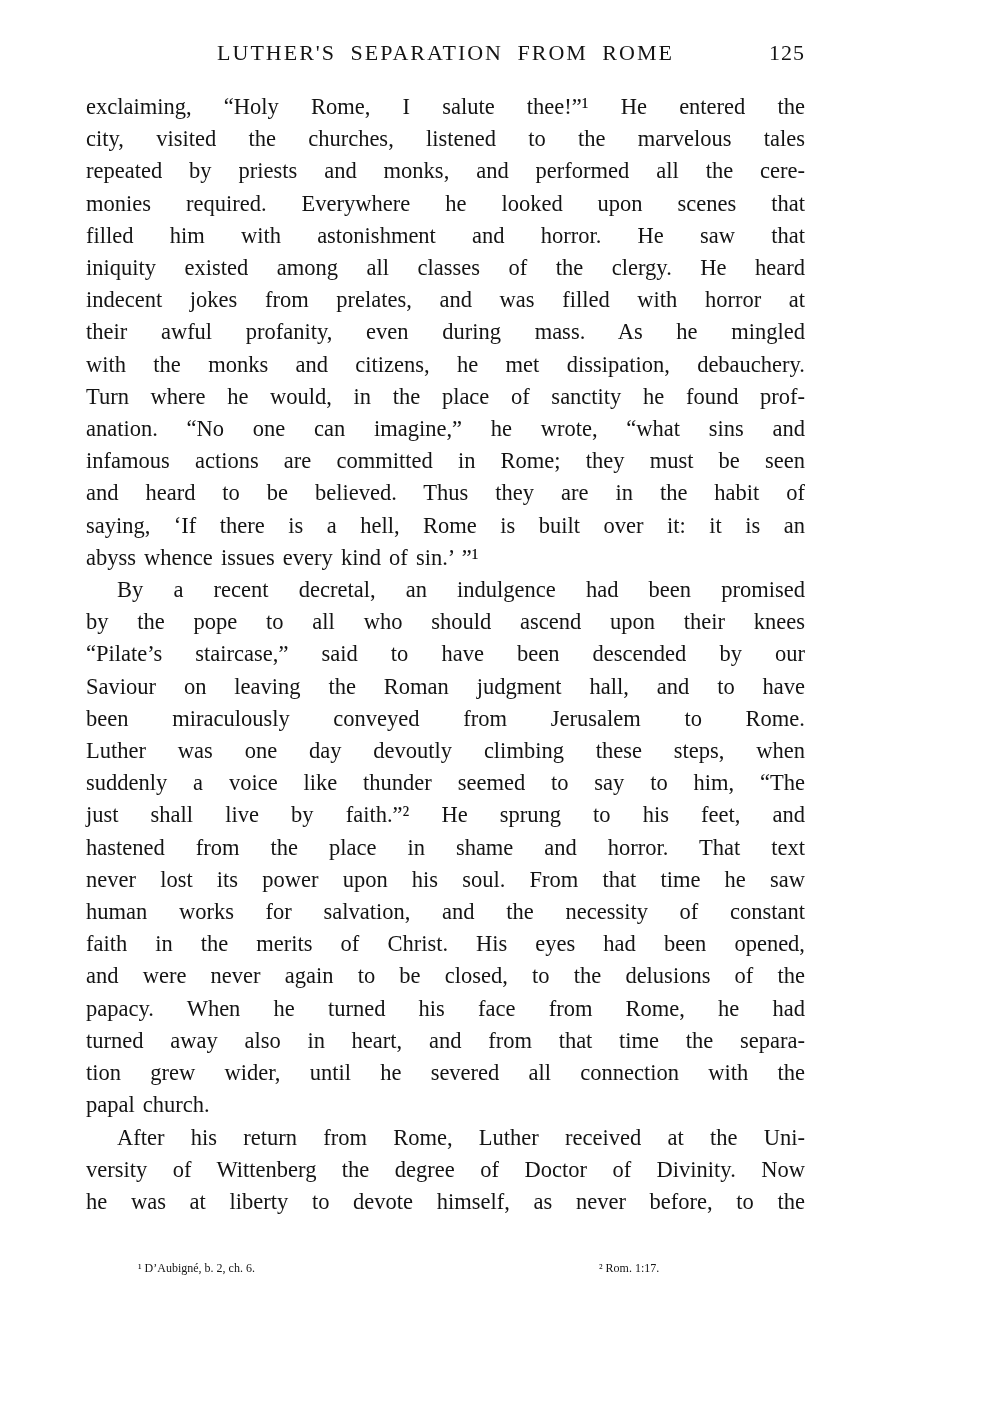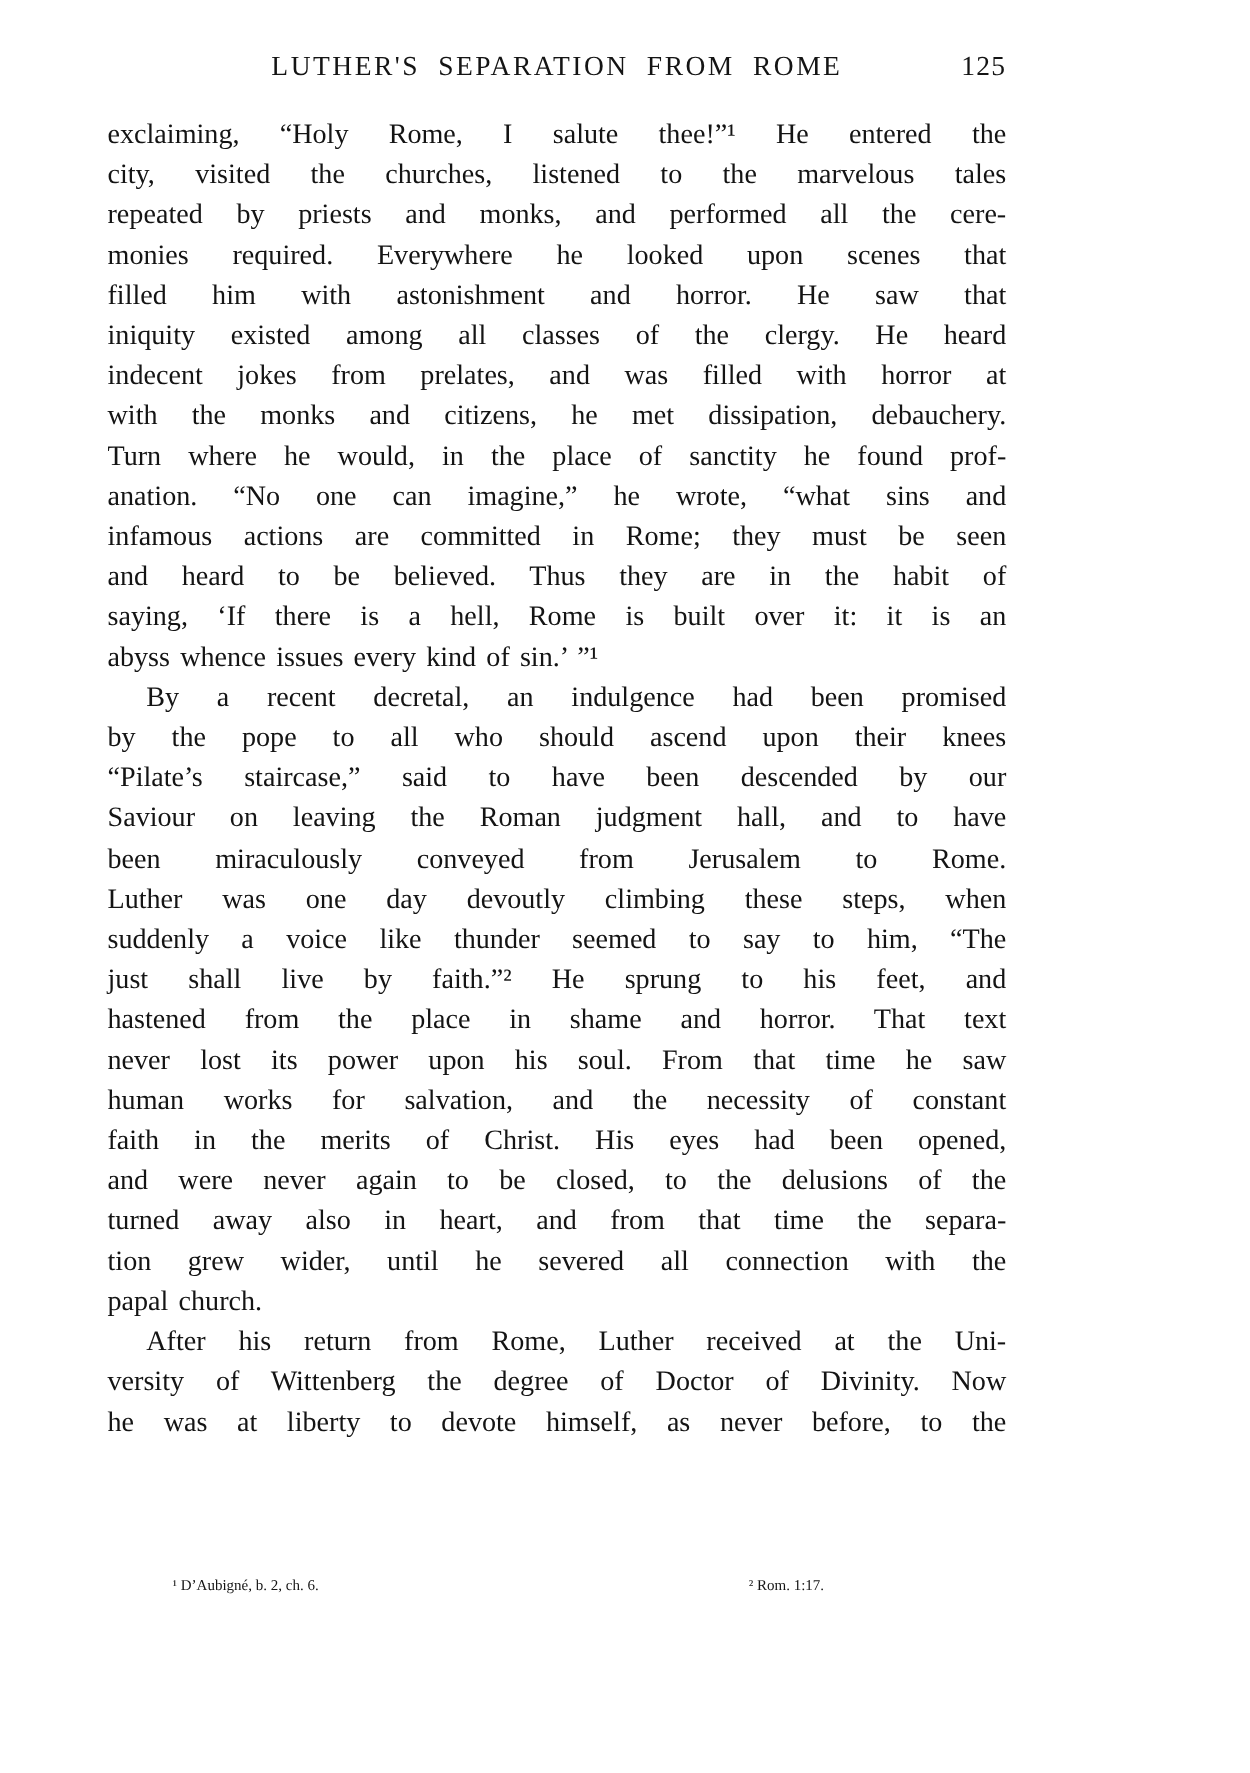--- a/index.html
+++ b/index.html
@@ -85,40 +85,42 @@
   </div>
 
   <div class="body-text" id="body-text">
       <div class="line">exclaiming, “Holy Rome, I salute thee!”¹  He entered the</div>
       <div class="line">city, visited the churches, listened to the marvelous tales</div>
       <div class="line">repeated by priests and monks, and performed all the cere-</div>
       <div class="line">monies required.  Everywhere he looked upon scenes that</div>
       <div class="line">filled him with astonishment and horror.  He saw that</div>
       <div class="line">iniquity existed among all classes of the clergy.  He heard</div>
       <div class="line">indecent jokes from prelates, and was filled with horror at</div>
+      <div class="line">their awful profanity, even during mass.  As he mingled</div>
       <div class="line">with the monks and citizens, he met dissipation, debauchery.</div>
       <div class="line">Turn where he would, in the place of sanctity he found prof-</div>
       <div class="line">anation.  “No one can imagine,” he wrote, “what sins and</div>
       <div class="line">infamous actions are committed in Rome; they must be seen</div>
       <div class="line">and heard to be believed.  Thus they are in the habit of</div>
       <div class="line">saying, ‘If there is a hell, Rome is built over it: it is an</div>
       <div class="line end">abyss whence issues every kind of sin.’ ”¹</div>
       <div class="line indent">By a recent decretal, an indulgence had been promised</div>
       <div class="line">by the pope to all who should ascend upon their knees</div>
       <div class="line">“Pilate’s staircase,” said to have been descended by our</div>
       <div class="line">Saviour on leaving the Roman judgment hall, and to have</div>
       <div class="line">been miraculously conveyed from Jerusalem to Rome.</div>
       <div class="line">Luther was one day devoutly climbing these steps, when</div>
       <div class="line">suddenly a voice like thunder seemed to say to him, “The</div>
       <div class="line">just shall live by faith.”²  He sprung to his feet, and</div>
       <div class="line">hastened from the place in shame and horror.  That text</div>
       <div class="line">never lost its power upon his soul.  From that time he saw</div>
       <div class="line">human works for salvation, and the necessity of constant</div>
       <div class="line">faith in the merits of Christ.  His eyes had been opened,</div>
       <div class="line">and were never again to be closed, to the delusions of the</div>
+      <div class="line">papacy.  When he turned his face from Rome, he had</div>
       <div class="line">turned away also in heart, and from that time the separa-</div>
       <div class="line">tion grew wider, until he severed all connection with the</div>
       <div class="line end">papal church.</div>
       <div class="line indent">After his return from Rome, Luther received at the Uni-</div>
       <div class="line">versity of Wittenberg the degree of Doctor of Divinity.  Now</div>
       <div class="line">he was at liberty to devote himself, as never before, to the</div>
     </div>
 
   <div class="footnotes">
     <span class="fn fn-left">¹ D’Aubigné, b. 2, ch. 6.</span>

